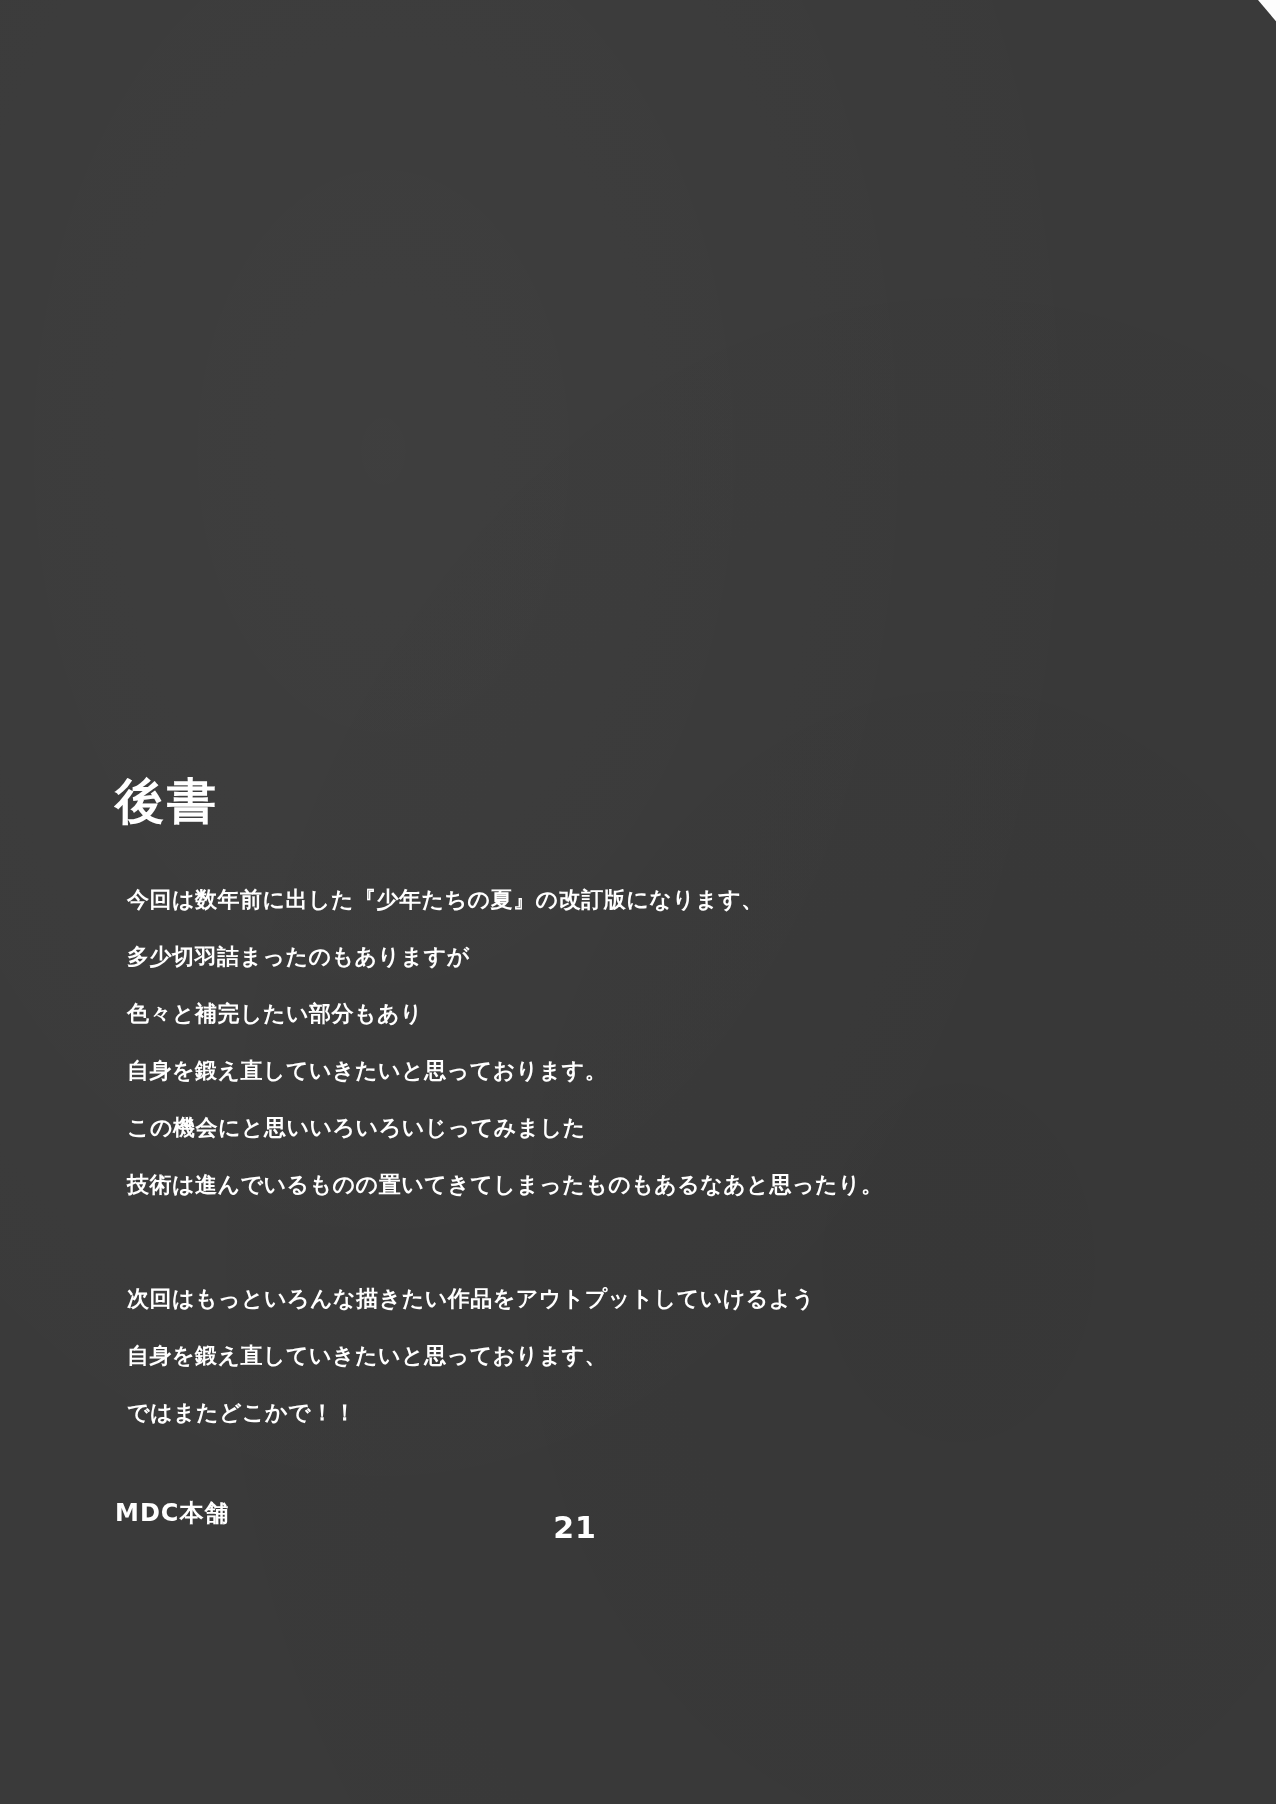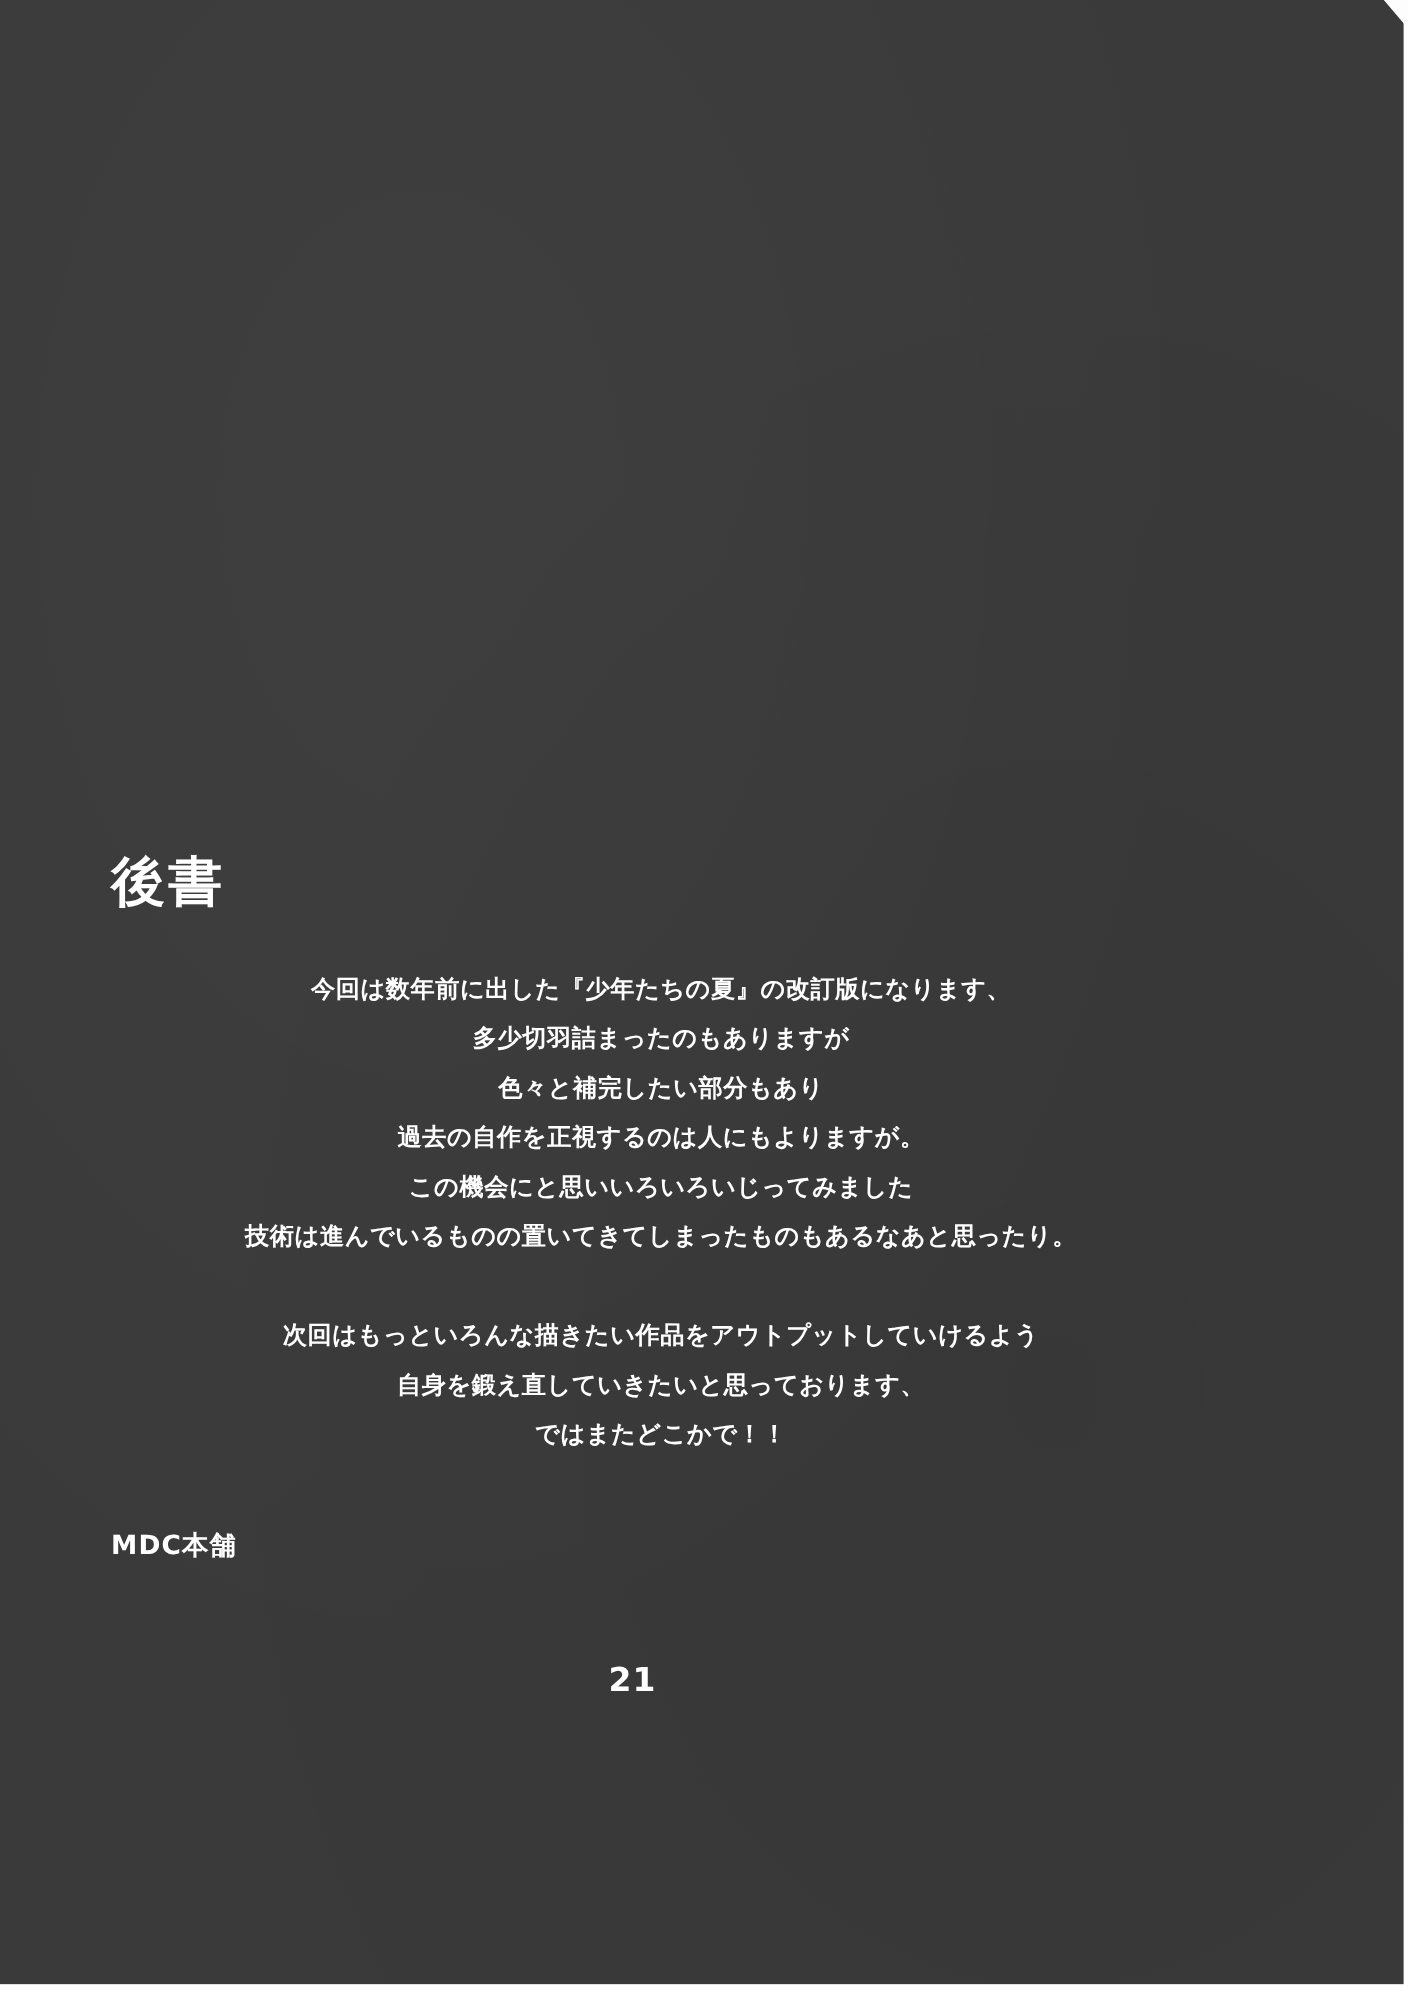--- a/index.html
+++ b/index.html
@@ -56,21 +56,21 @@
     position: absolute;
     left: 0;
     bottom: 0;
     width: 1280px;
     height: 4px;
     background: #ffffff;
   }
 
   #content {
     position: absolute;
-    left: 101px;
+    left: 115px;
     top: 775px;
     width: 1000px;
   }
 
   .afterword-heading {
     color: #ffffff;
     font-size: 49px;
     font-weight: 700;
     letter-spacing: 3px;
     line-height: 1.1;
@@ -81,23 +81,22 @@
   .body-block {
     color: #ffffff;
     font-size: 22px;
     font-weight: 700;
     line-height: 45px;
     letter-spacing: 0.5px;
     margin: 0;
   }
 
   .body-block p {
-    margin: 0;
+    margin: 12px;
     white-space: nowrap;
-    text-align: center;
   }
 
   .block-gap {
     height: 45px;
   }
 
   .signature {
     color: #ffffff;
     font-size: 24px;
     font-weight: 700;
@@ -127,21 +126,21 @@
   <div id="edge-bottom"></div>
   <div id="corner-fold"></div>
 
   <div id="content">
     <h1 class="afterword-heading">後書</h1>
 
     <div class="body-block">
       <p>今回は数年前に出した『少年たちの夏』の改訂版になります、</p>
       <p>多少切羽詰まったのもありますが</p>
       <p>色々と補完したい部分もあり</p>
-      <p>過去の自作を正視するのは人にもよりますが。</p>
+      <p>自身を鍛え直していきたいと思っております。</p>
       <p>この機会にと思いいろいろいじってみました</p>
       <p>技術は進んでいるものの置いてきてしまったものもあるなあと思ったり。</p>
     </div>
 
     <div class="block-gap"></div>
 
     <div class="body-block">
       <p>次回はもっといろんな描きたい作品をアウトプットしていけるよう</p>
       <p>自身を鍛え直していきたいと思っております、</p>
       <p>ではまたどこかで！！</p>

